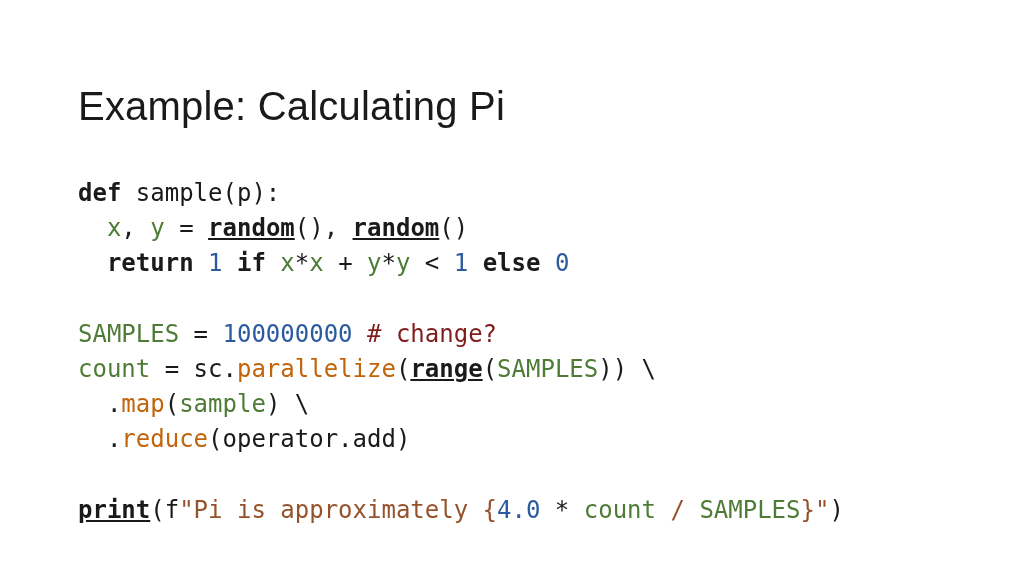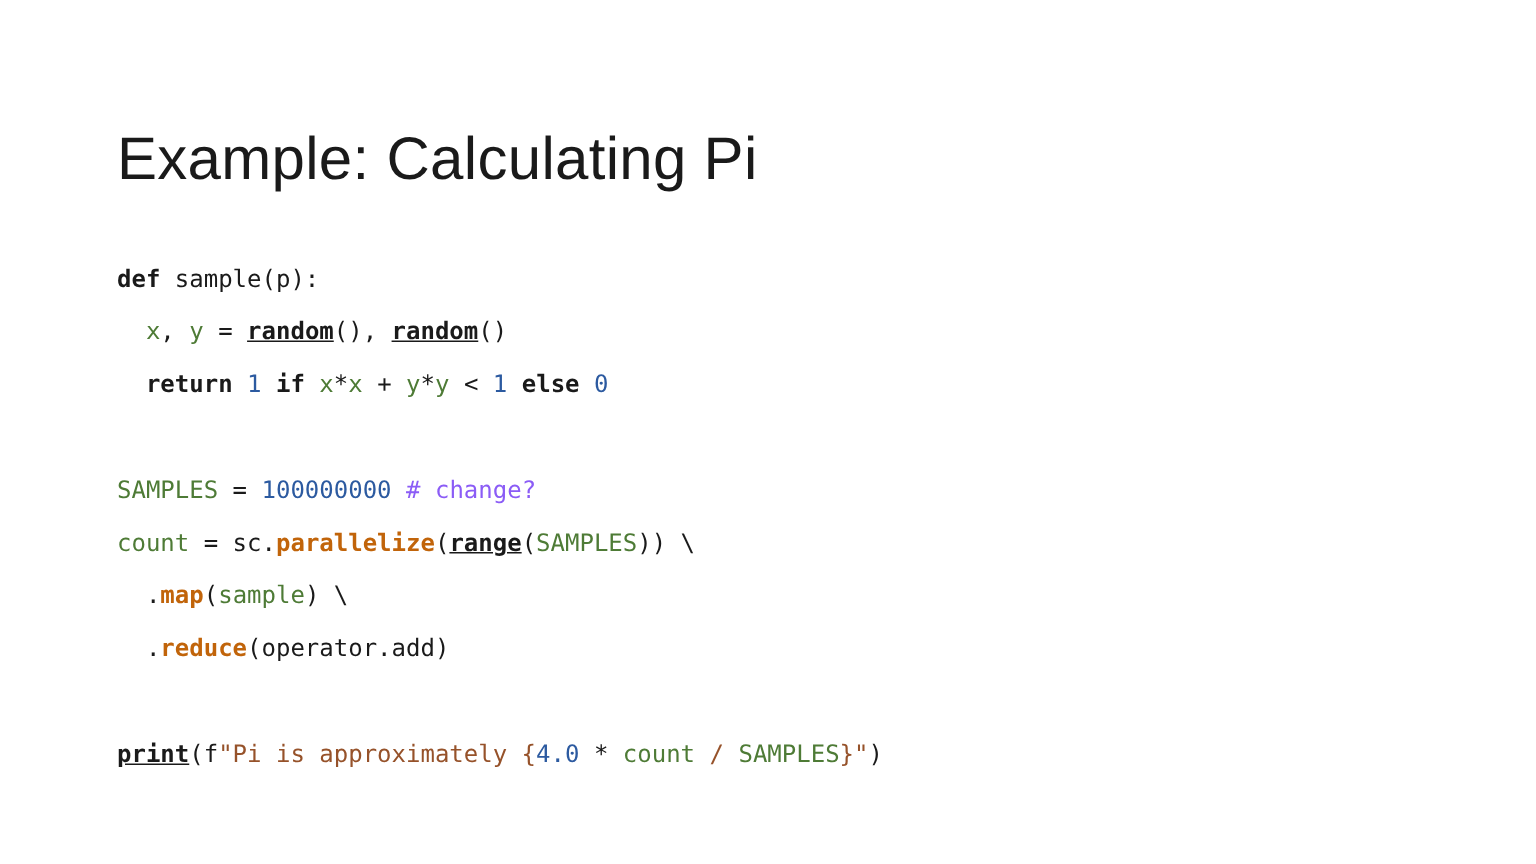--- a/index.html
+++ b/index.html
@@ -28,40 +28,40 @@
     font-weight: 400;
     color: #1a1a1a;
     letter-spacing: 0.2px;
     white-space: pre;
   }
   .code-block {
     position: absolute;
     left: 78px;
     top: 152px;
     font-family: "DejaVu Sans Mono", monospace;
-    font-size: 16px;
+    font-size: 24px;
     line-height: 35.2px;
     color: #1a1a1a;
     white-space: pre;
   }
   .code-line {
     white-space: pre;
     min-height: 35.2px;
   }
   .code-line.blank {
     height: 35.2px;
   }
   
   .tok-plain    { color: #1a1a1a; }
   .tok-kw       { color: #1a1a1a; font-weight: bold; }
   .tok-builtin  { color: #1a1a1a; font-weight: bold; text-decoration: underline; }
   .tok-name     { color: #4e7b36; }
   .tok-num      { color: #2c5aa0; }
-  .tok-comment  { color: #8b5cf6; }
-  .tok-func     { color: #c1640a; font-weight: bold; }
+  .tok-comment  { color: #7f1d1d; }
+  .tok-func     { color: #c1640a; font-weight: normal; }
   .tok-str      { color: #96522a; }
   .tok-brace    { color: #96522a; }
 </style>
 </head>
 <body>
 
 <div class="slide">
 
   <h1 class="slide-title">Example: Calculating Pi</h1>
 

